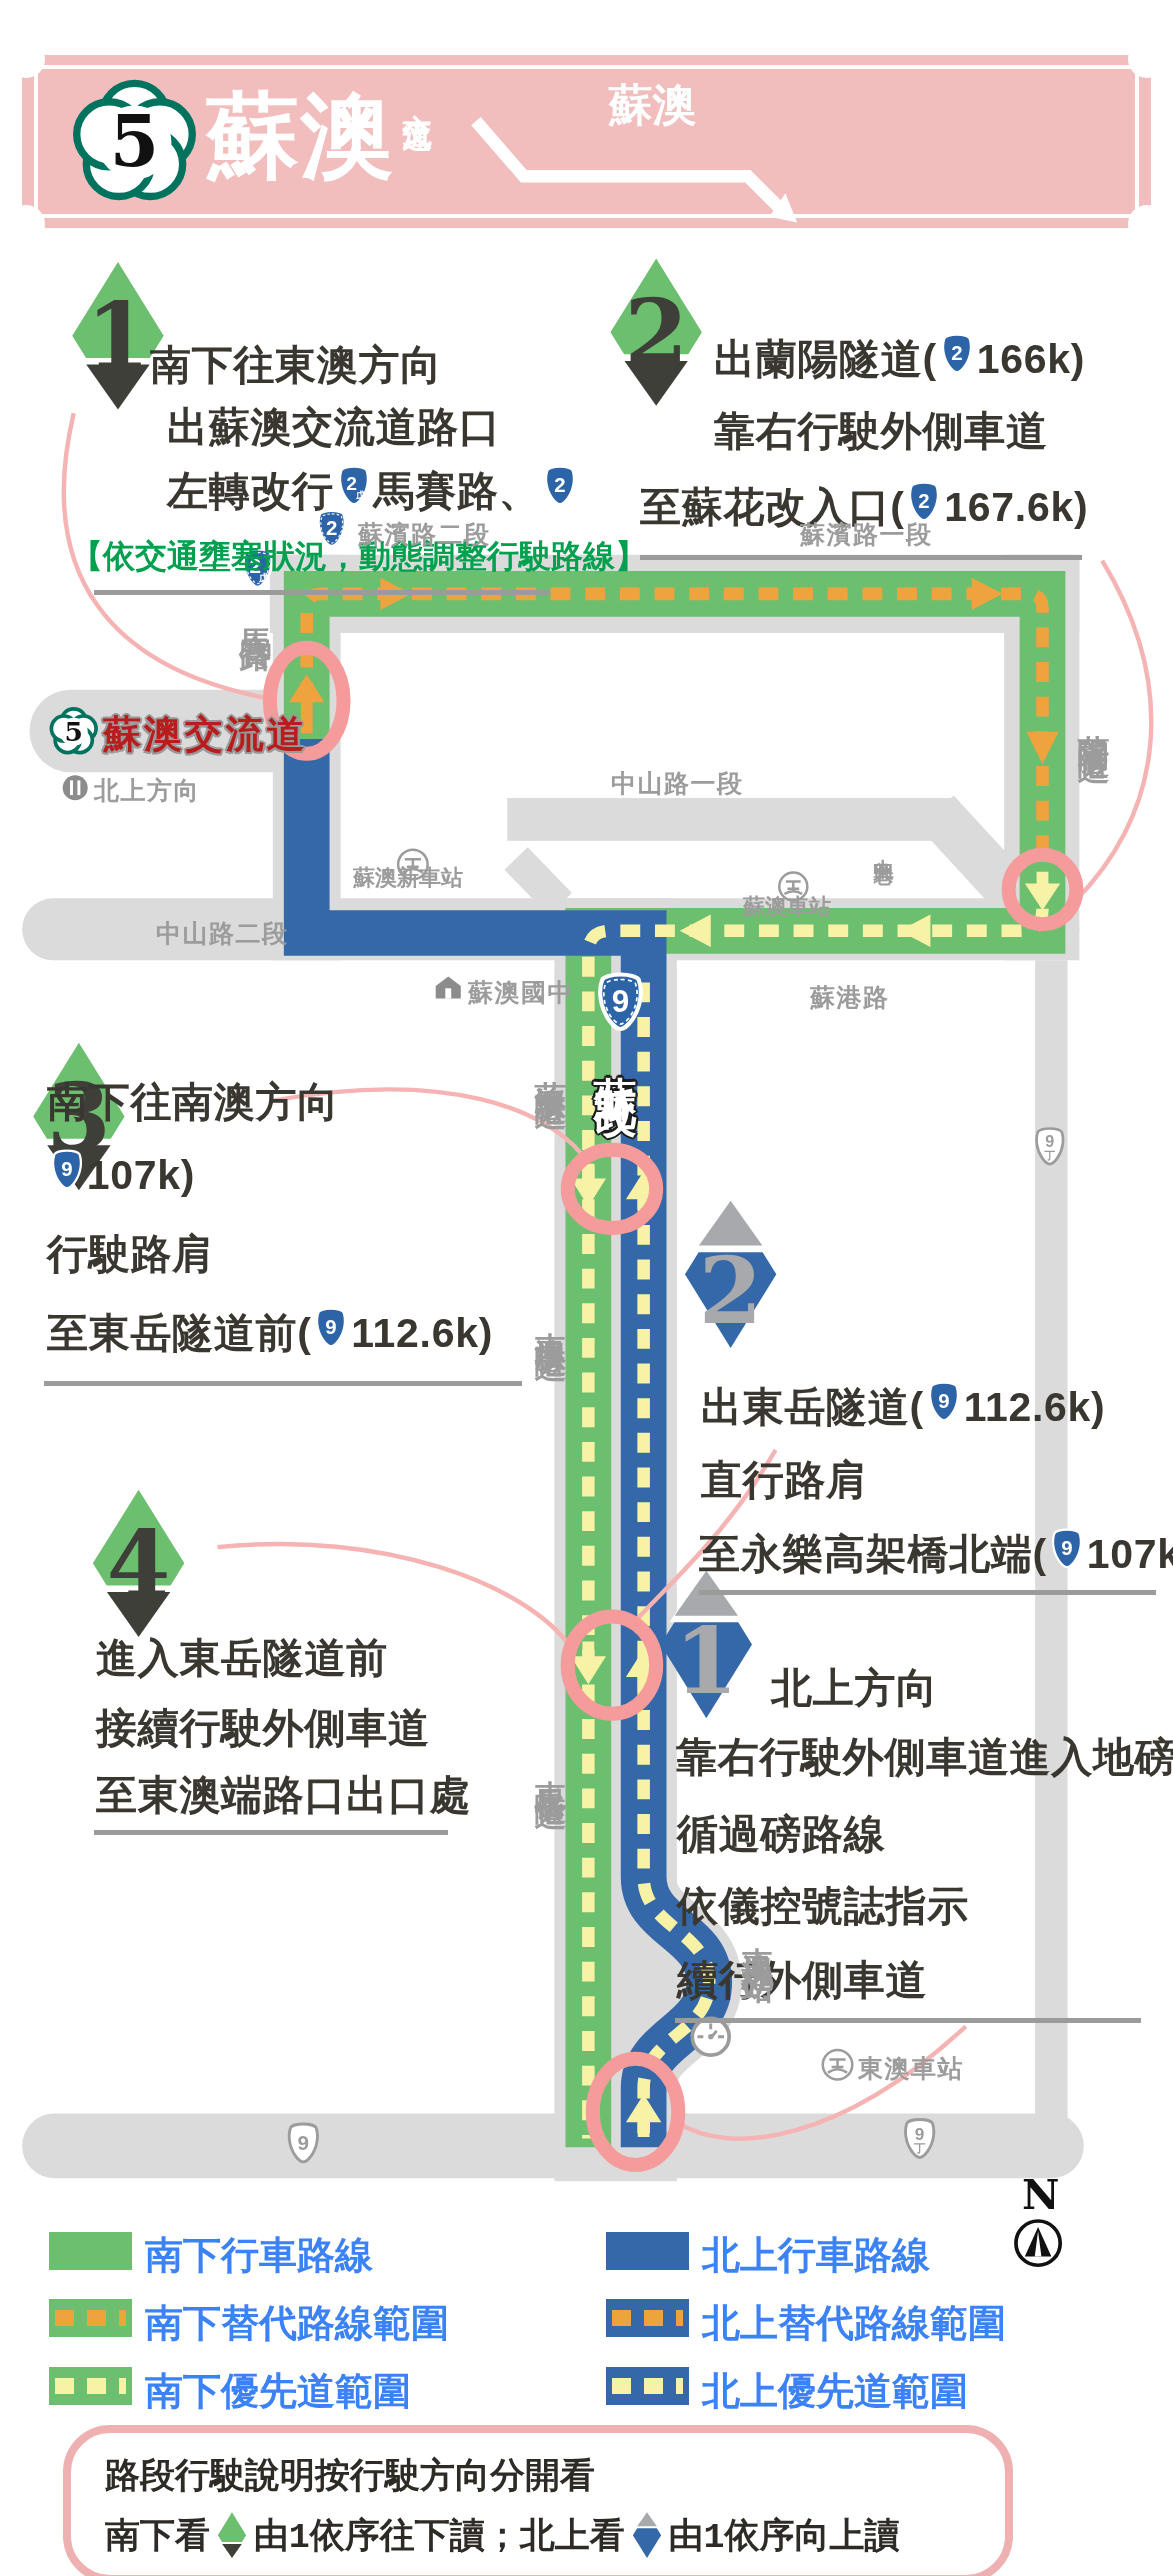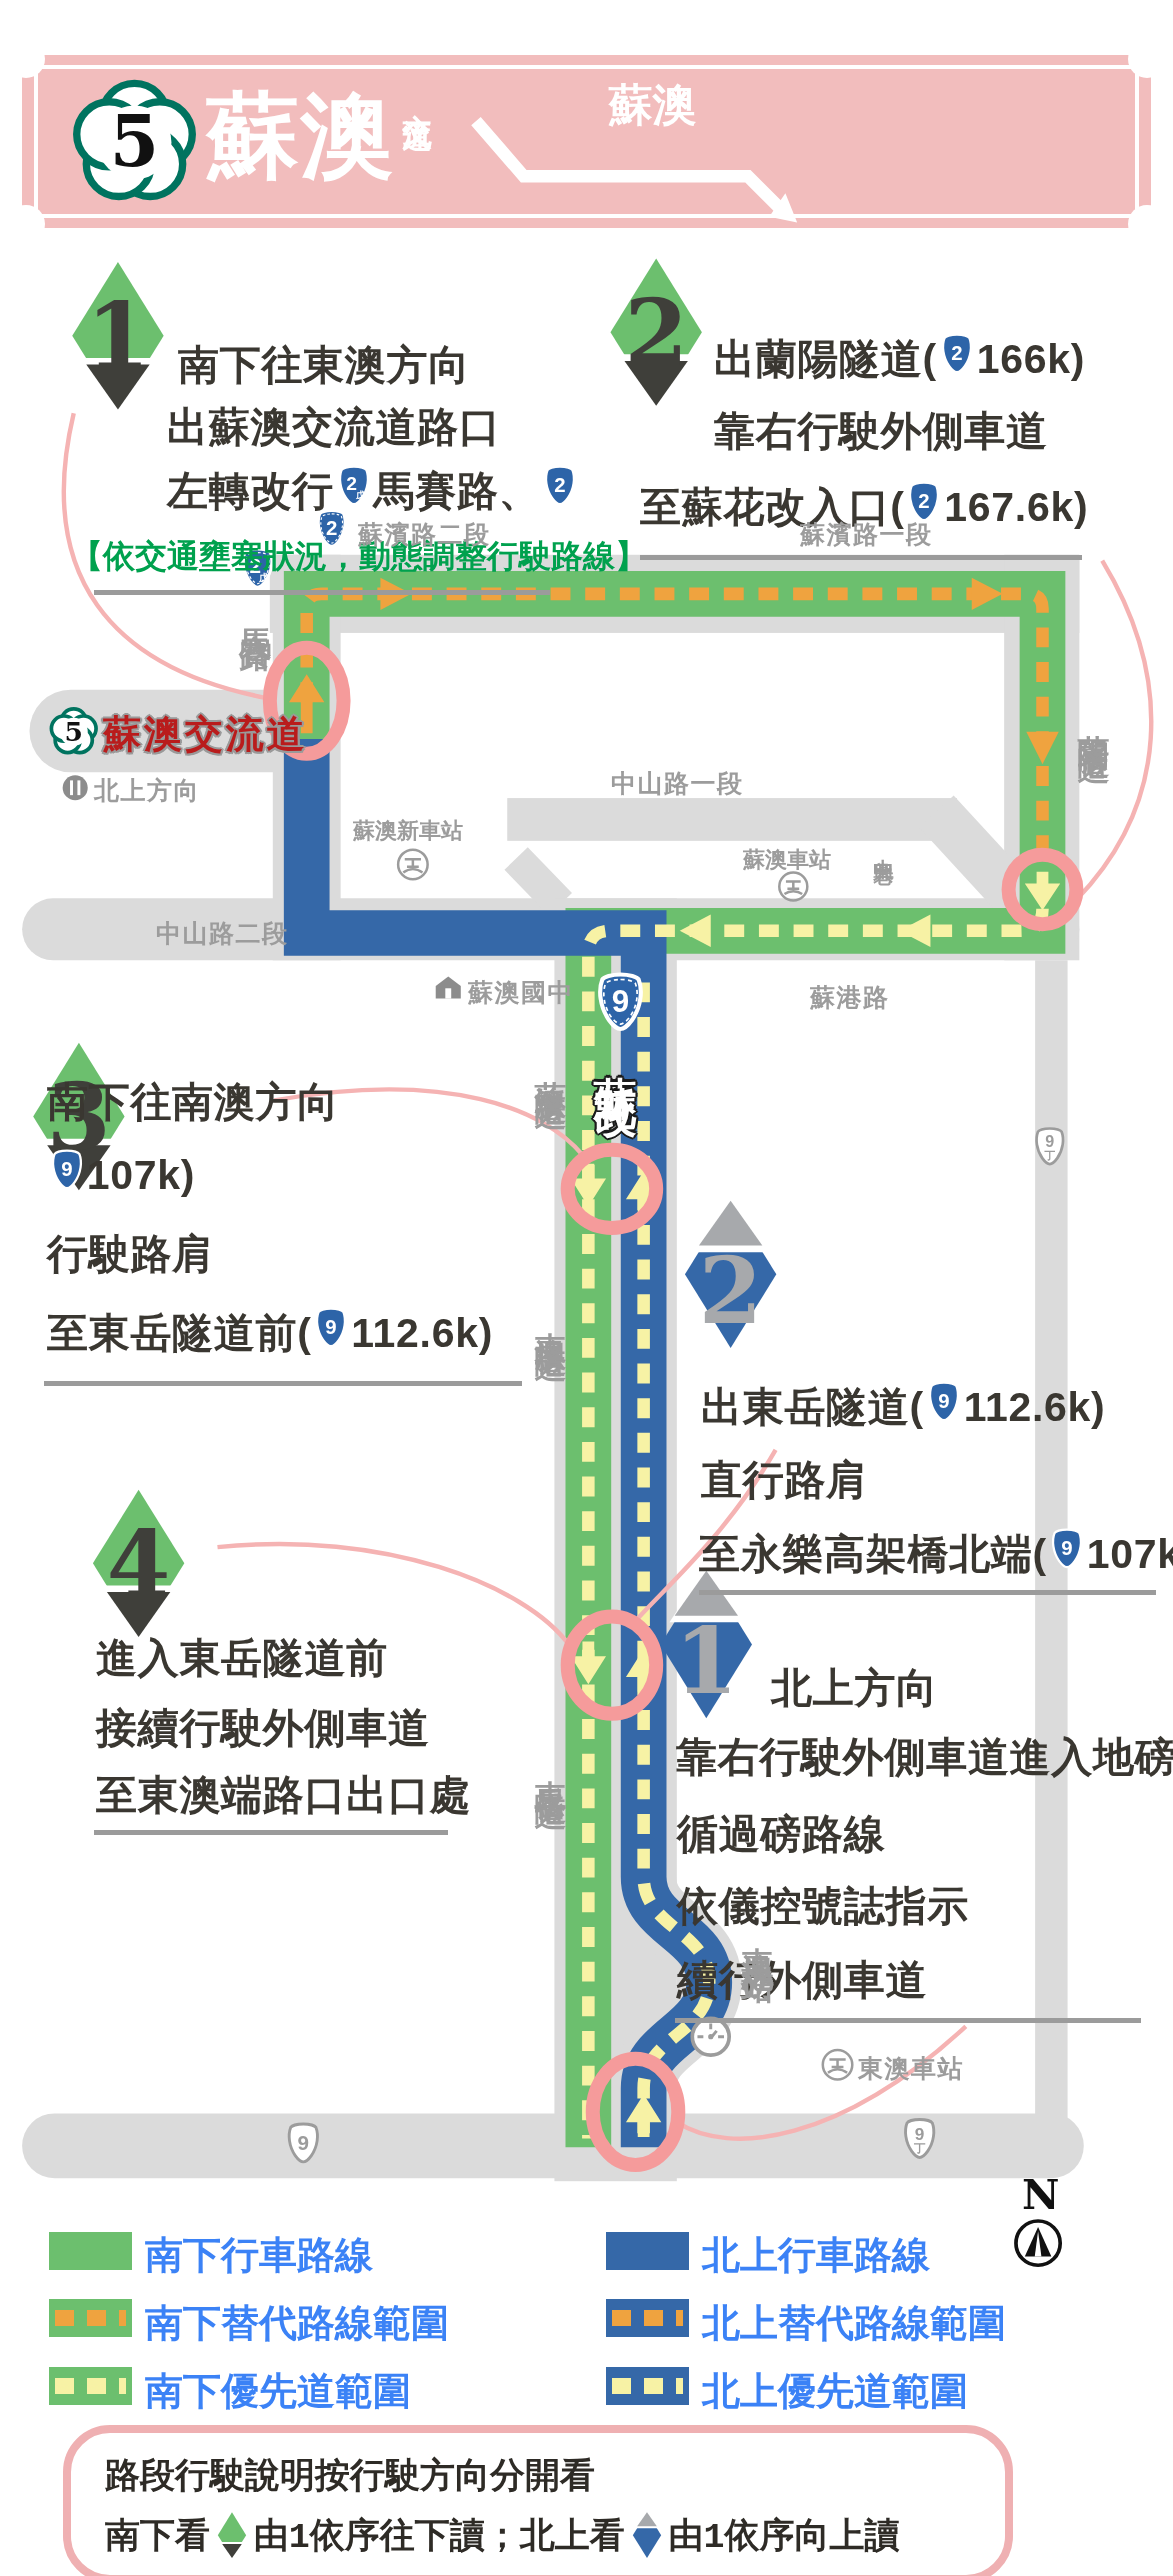--- a/index.html
+++ b/index.html
@@ -16,21 +16,21 @@
   .hdr-arrow-label{position:absolute;color:#fff;font-size:44px;font-weight:700;}
   
   .stepline{position:absolute;color:#3A3731;font-size:41px;font-weight:700;letter-spacing:0.7px;white-space:nowrap;line-height:1.2;}
   .greennote{position:absolute;color:#00A14E;font-size:32px;font-weight:700;white-space:nowrap;}
   .rule{position:absolute;height:5.2px;background:#9B9B9B;}
   .shield-inline{display:inline-block;width:34px;height:47px;vertical-align:-7.4px;margin:0 2.9px;}
   
   .mlabel{position:absolute;color:#9C9C9C;font-size:25px;font-weight:700;white-space:nowrap;letter-spacing:1.5px;}
   .vlabel{position:absolute;color:#9C9C9C;font-weight:700;writing-mode:vertical-rl;text-orientation:upright;letter-spacing:5.9px;line-height:1;}
   .t44{font-size:32px;}
-  .t30{font-size:22px;letter-spacing:0;}
+  .t30{font-size:22px;letter-spacing:0;margin-top:47px;}
   .t28{font-size:20.6px;}
   .whitelabel{position:absolute;color:#b91c1c;font-size:38px;font-weight:700;letter-spacing:2.9px;white-space:nowrap;
      text-shadow:-1.5px -1.5px 0 #9a9a9a,1.5px -1.5px 0 #9a9a9a,-1.5px 1.5px 0 #9a9a9a,1.5px 1.5px 0 #9a9a9a,0 -2.2px 0 #9a9a9a,0 2.2px 0 #9a9a9a,-2.2px 0 0 #9a9a9a,2.2px 0 0 #9a9a9a;}
   .suhua{position:absolute;color:#fff;font-size:43px;font-weight:700;writing-mode:vertical-rl;text-orientation:upright;letter-spacing:10.3px;line-height:1;
      text-shadow:-1.5px -1.5px 0 #1c1c1c,1.5px -1.5px 0 #1c1c1c,-1.5px 1.5px 0 #1c1c1c,1.5px 1.5px 0 #1c1c1c,0 -2.2px 0 #1c1c1c,0 2.2px 0 #1c1c1c,-2.2px 0 0 #1c1c1c,2.2px 0 0 #1c1c1c;}
   .compassN{position:absolute;color:#111;font-size:41px;font-weight:700;font-family:"DejaVu Serif",serif;}
   
   .lgbar{position:absolute;width:83px;height:38px;}
   .lgbar.green{background:#6CBF6E;}
   .lgbar.blue{background:#3568A8;}
@@ -253,21 +253,21 @@
     <div class="hdr-vert" style="left:381px;top:35px">交流道</div>
 
     <div class="hdr-arrow-label" style="left:542px;top:20.6px;width:177px;text-align:center">蘇澳</div>
     <svg class="abs" style="left:435px;top:22px" width="354" height="147" viewBox="0 0 480 200">
       <path d="M 25 60 L 90 135 L 395 135 L 445 185" stroke="#fff" stroke-width="17" fill="none"></path>
       <polygon points="462,198 424,190 446,158" fill="#fff"></polygon>
     </svg>
 
   </div>
 
-  <div class="stepline" style="left:178px;top:341px">南下往東澳方向</div>
+  <div class="stepline" style="left:150px;top:341px">南下往東澳方向</div>
   <div class="stepline" style="left:167px;top:403px">出蘇澳交流道路口</div>
   <div class="stepline" style="left:167px;top:465px">
     <span>左轉改行</span><span class="shield-inline"><svg viewBox="0 0 60 72" style="font-size:56px">
           <use href="#prov" fill="#2D64A8" stroke="#fff" stroke-width="4"></use>
           <text x="26" y="44" font-size="34" font-weight="700" fill="#fff" text-anchor="middle">2</text>
           <text x="42" y="58" font-size="16" font-weight="700" fill="#fff" text-anchor="middle">戊</text>
         </svg></span><span>馬賽路、</span><span class="shield-inline"><svg viewBox="0 0 60 72" style="font-size:56px">
           <use href="#prov" fill="#2D64A8" stroke="#fff" stroke-width="4"></use>
           <text x="30" y="48" font-size="36" font-weight="700" fill="#fff" text-anchor="middle">2</text>
         </svg></span>

